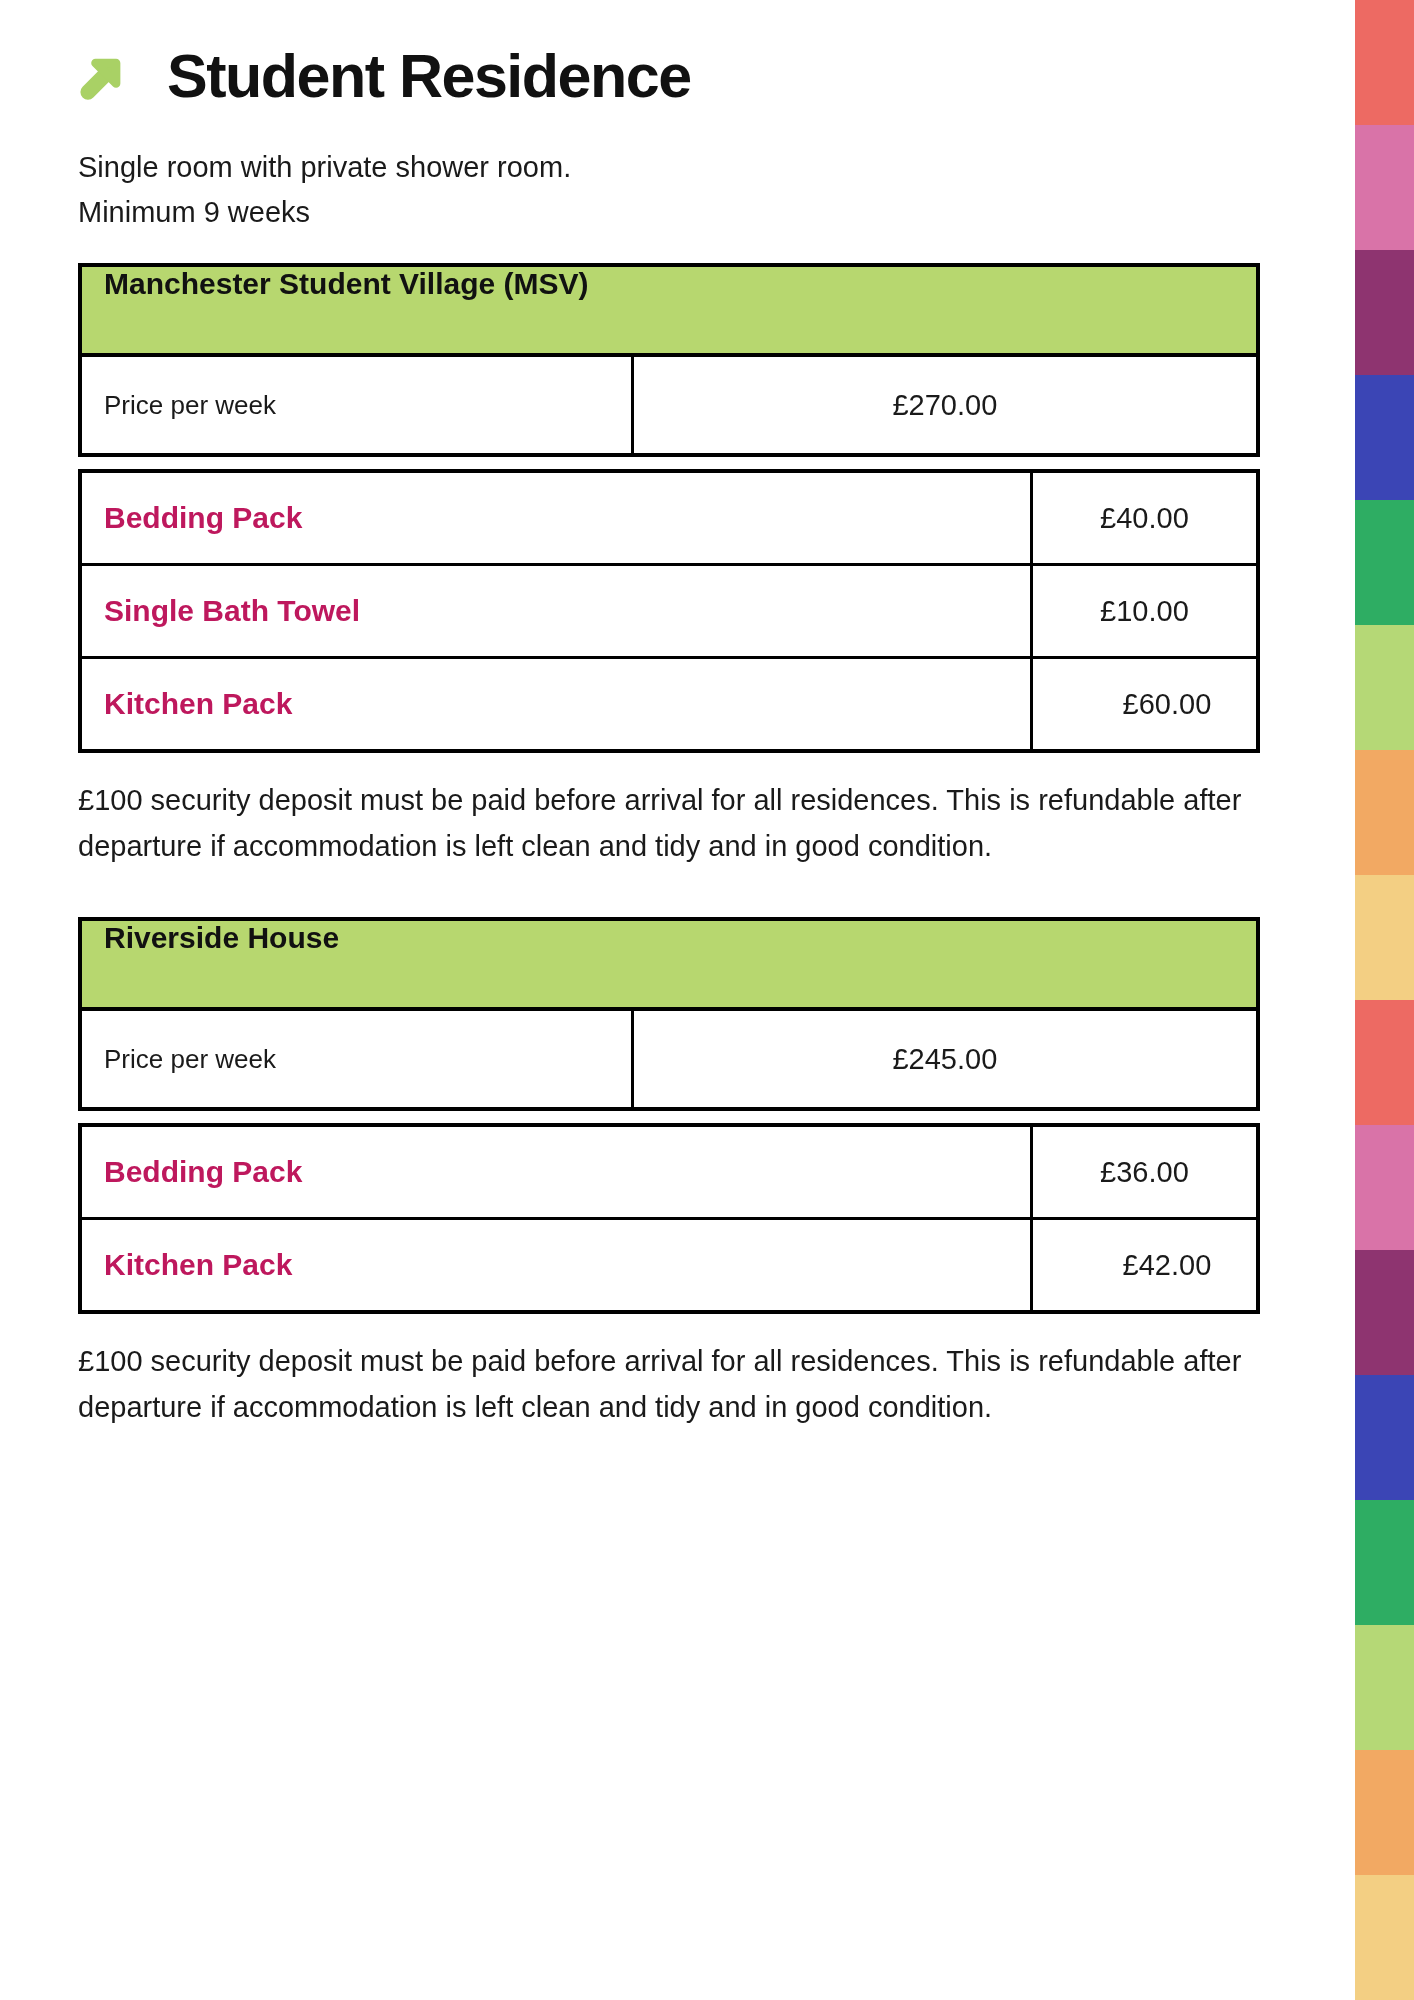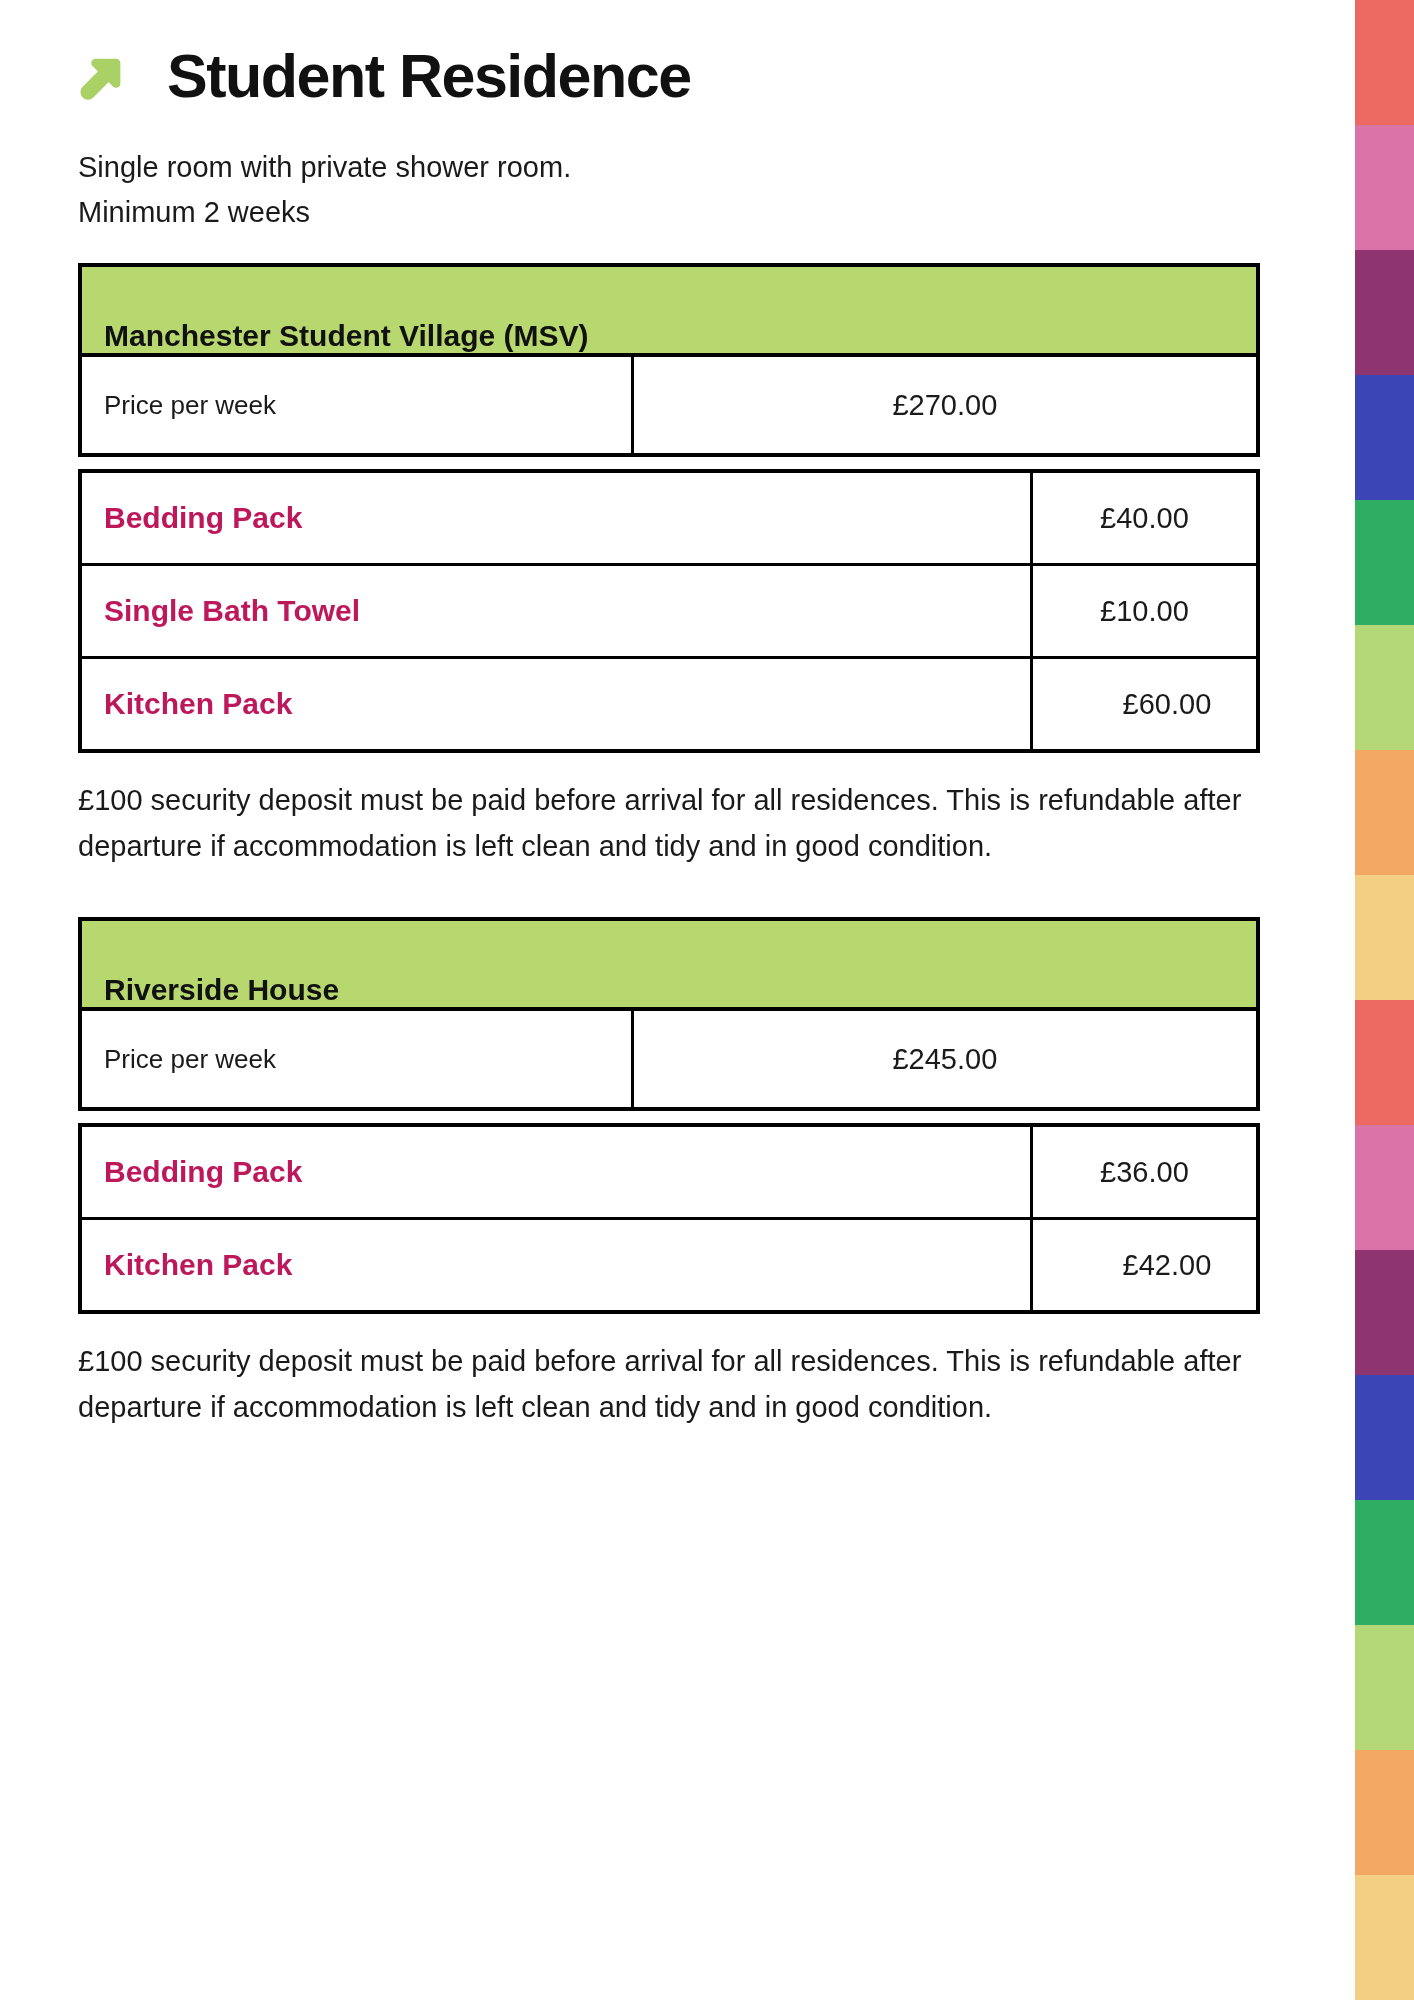--- a/index.html
+++ b/index.html
@@ -26,21 +26,21 @@
 
   
   .section{margin-top:28px;}
   .section.second{margin-top:48px;}
 
   .price-table{
     border:4px solid #000;background:#fff;
   }
   .head-row{
     background:var(--accent-green);
-    height:86px;display:flex;align-items:flex-end;
+    height:86px;display:flex;align-items:flex-start;
     border-bottom:4px solid #000;
   }
   .head-row .head-label{font-size:30px;font-weight:bold;padding-left:22px;color:#111;}
   .price-row{height:96px;display:flex;}
   .price-cell-label{
     width:47%;display:flex;align-items:center;padding-left:22px;box-sizing:border-box;
     border-right:3px solid #000;font-size:26px;
   }
   .price-cell-value{
     flex:1;display:flex;align-items:center;justify-content:center;font-size:29px;
@@ -74,21 +74,21 @@
       <svg viewBox="0 0 100 100" aria-hidden="true">
         <path class="stroke" d="M24 78 L54 48"></path>
         <path class="head" d="M38 24 H76 V62 Z"></path>
       </svg>
     </span>
     <span class="page-title">Student Residence</span>
   </div>
 
   <div class="subtitle">
     <div>Single room with private shower room.</div>
-    <div>Minimum 2 weeks</div>
+    <div>Minimum 9 weeks</div>
   </div>
 
   <div class="section">
     <div class="price-table">
       <div class="head-row">
         <span class="head-label">Manchester Student Village (MSV)</span>
       </div>
       <div class="price-row">
         <div class="price-cell-label">Price per week</div>
         <div class="price-cell-value">£270.00</div>

